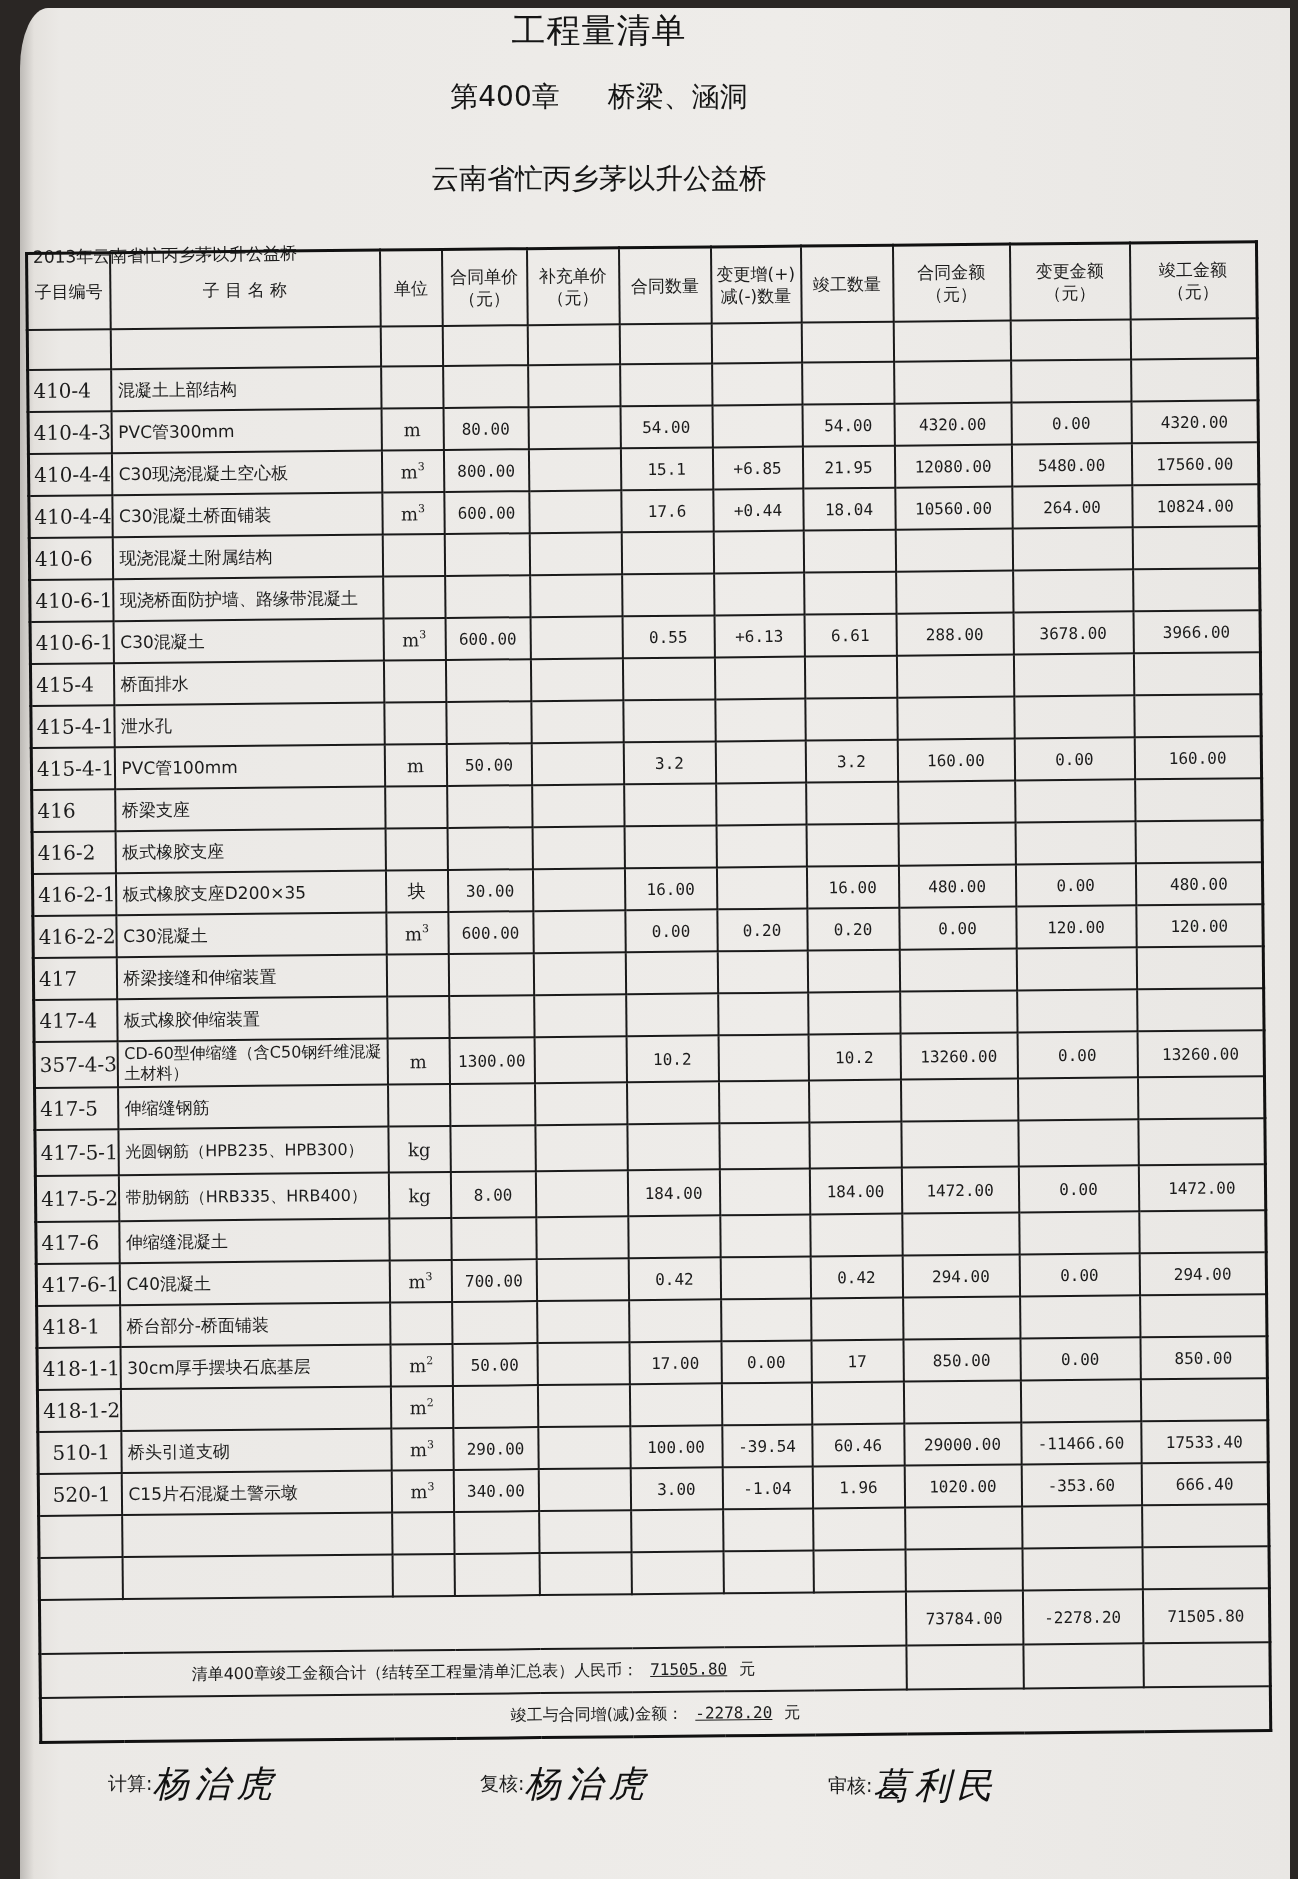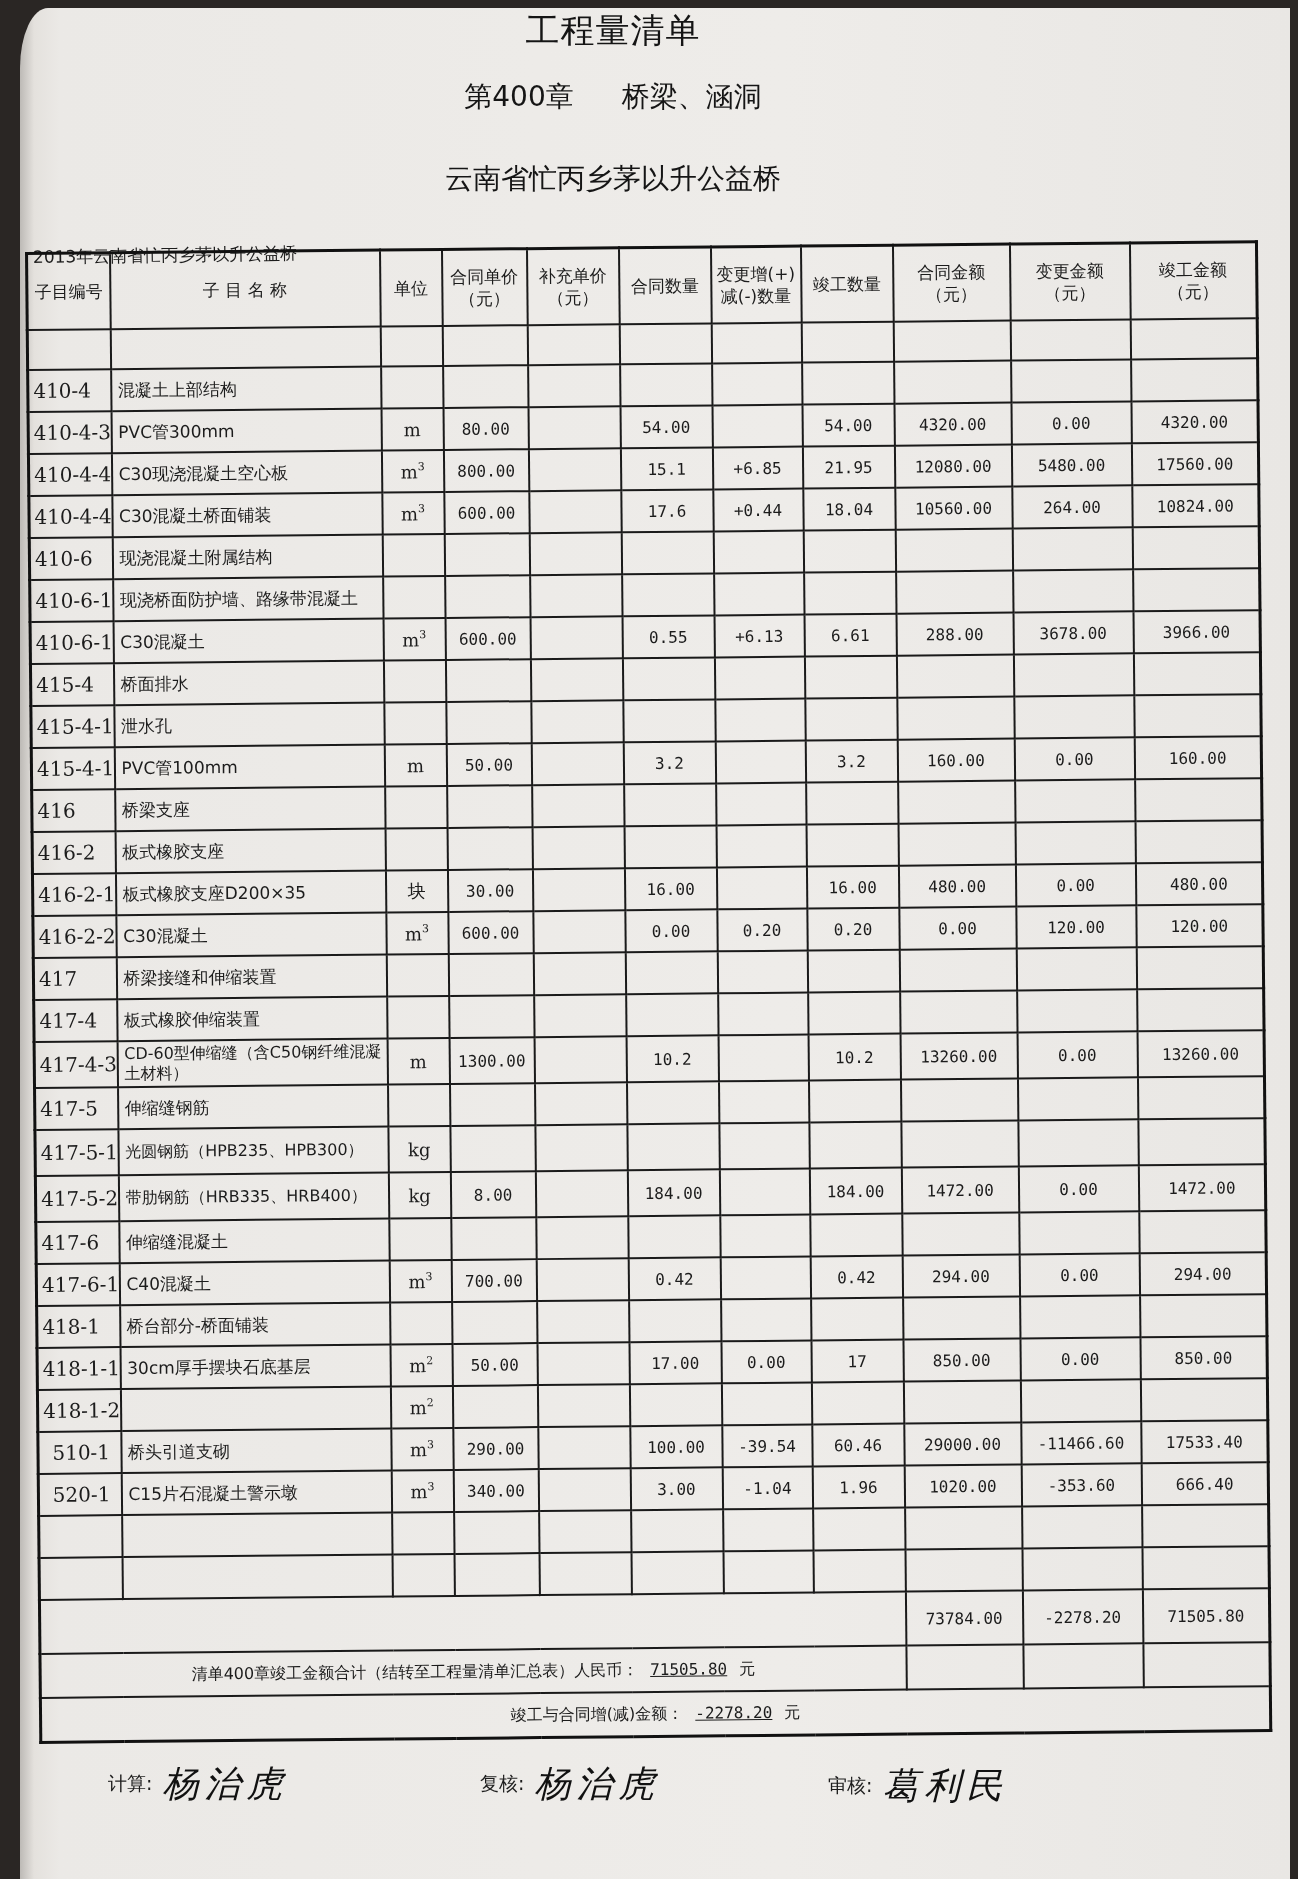--- a/index.html
+++ b/index.html
@@ -16,21 +16,20 @@
     border-top-left-radius: 28px 60px;
   }
   .page-edge-right {
     position: absolute; right: 0; top: 0; width: 8px; height: 1879px;
     background: #2b2725;
   }
   .title {
     position: absolute; left: 0; width: 1198px; text-align: center;
     font-family: "DejaVu Sans", "Liberation Sans", sans-serif;
     color: #151515;
-    padding-left: 14px;
   }
   .t1 { top: 8px; font-size: 34px; letter-spacing: 1px; }
   .t2 { top: 78px; font-size: 28px; }
   .t2 .gap { display: inline-block; width: 48px; }
   .t3 { top: 160px; font-size: 28px; font-family: Liberation Mono, monospace; }
   .caption {
     position: absolute; left: 33px; top: 246px;
     font-size: 17px; font-family: "DejaVu Sans", sans-serif;
     transform: rotate(-0.9deg); transform-origin: left center;
   }
@@ -63,21 +62,21 @@
   tr.total td { height: 52px; }
   .summary { text-align: center; font-family: "DejaVu Sans", sans-serif; font-size: 16px; height: 42px; }
   .summary .u { text-decoration: underline; font-family: "DejaVu Sans Mono", monospace; margin: 0 12px; }
   .signs {
     position: absolute; left: 0; top: 1740px; width: 1298px; height: 80px;
     font-family: "DejaVu Sans", sans-serif;
   }
   .sign { position: absolute; top: 20px; font-size: 19px; }
   .sign .sig {
     font-family: Liberation Serif, serif; font-style: italic; font-size: 36px;
-    margin-left: 10px; letter-spacing: 6px; vertical-align: -6px; color: #111;
+    letter-spacing: 6px; vertical-align: -6px; color: #111;
   }
   .s1 { left: 108px; } .s2 { left: 480px; } .s3 { left: 828px; top: 22px; text-align: right; }
 </style>
 </head>
 <body>
 
 <div class="page"></div>
 <div class="page-edge-right"></div>
 
 <div class="title t1">工程量清单</div>
@@ -333,21 +332,21 @@
           <td class="num"></td>
           <td class="num"></td>
           <td class="num"></td>
           <td class="num"></td>
           <td class="num"></td>
           <td class="num"></td>
           <td class="num"></td>
           <td class="num"></td>
         </tr>
         <tr class="tall">
-          <td class="code sub">417-4-3</td>
+          <td class="code sub">357-4-3</td>
           <td class="name wrap">CD-60型伸缩缝（含C50钢纤维混凝土材料）</td>
           <td class="unit"><span>m</span><sup></sup></td>
           <td class="num">1300.00</td>
           <td class="num"></td>
           <td class="num">10.2</td>
           <td class="num"></td>
           <td class="num">10.2</td>
           <td class="num">13260.00</td>
           <td class="num">0.00</td>
           <td class="num">13260.00</td>

